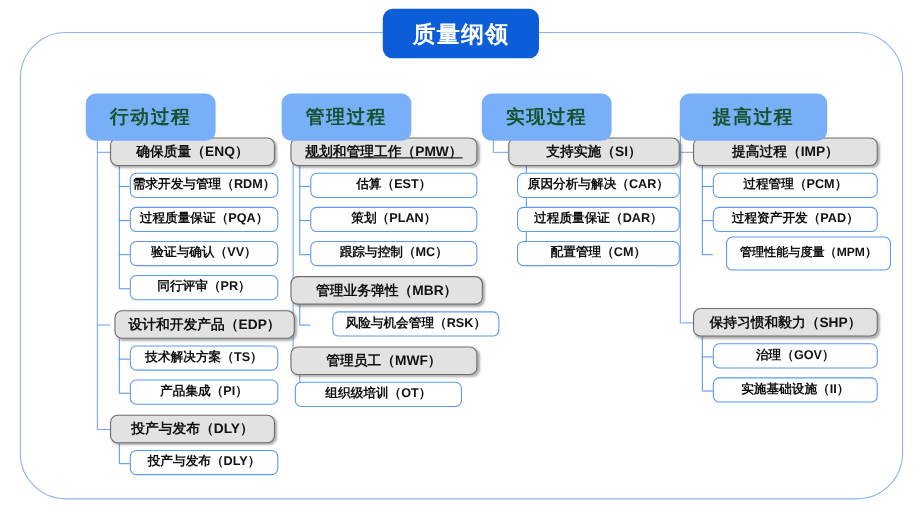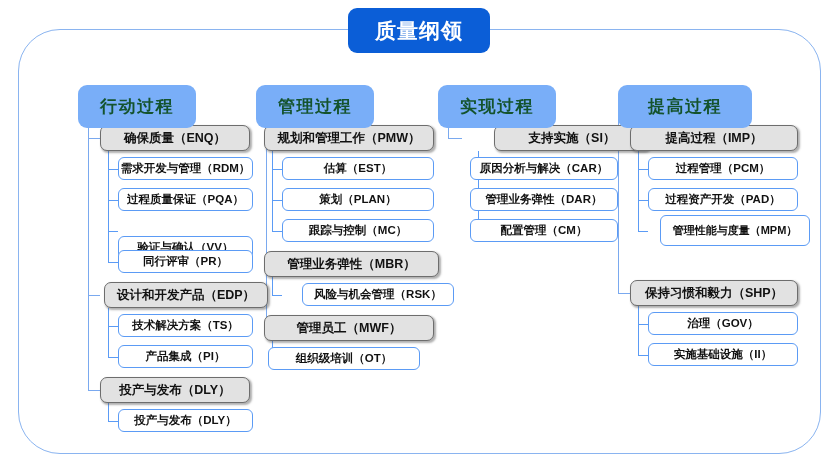--- a/index.html
+++ b/index.html
@@ -144,41 +144,41 @@
         <div class="col-header" style="left: 8px; width: 118px;">行动过程</div>
         <div class="col-spine" style="left: 18px; top: 43px; height: 282px;"></div>
         <div class="col-stub" style="left: 18px; top: 73px; width: 12px;"></div>
         <div class="group-box" style="left: 30px; top: 60px; width: 150px;">确保质量（ENQ）</div>
         <div class="grp-spine" style="left: 38px; top: 86px; height: 111px;"></div>
         <div class="grp-stub" style="left: 38px; top: 104px; width: 10px;"></div>
         <div class="leaf-box" style="left: 48px; top: 92px; width: 135px;">需求开发与管理（RDM）</div>
         <div class="grp-stub" style="left: 38px; top: 135px; width: 10px;"></div>
         <div class="leaf-box" style="left: 48px; top: 123px; width: 135px;">过程质量保证（PQA）</div>
         <div class="grp-stub" style="left: 38px; top: 166px; width: 10px;"></div>
-        <div class="leaf-box" style="left: 48px; top: 154px; width: 135px; margin-top: 17px;">验证与确认（VV）</div>
+        <div class="leaf-box" style="left: 48px; top: 154px; width: 135px;">验证与确认（VV）</div>
         <div class="grp-stub" style="left: 38px; top: 197px; width: 10px;"></div>
         <div class="leaf-box" style="left: 48px; top: 185px; width: 135px;">同行评审（PR）</div>
         <div class="col-stub" style="left: 18px; top: 230px; width: 12px;"></div>
         <div class="group-box" style="left: 34px; top: 217px; width: 164px;">设计和开发产品（EDP）</div>
         <div class="grp-spine" style="left: 38px; top: 243px; height: 49px;"></div>
         <div class="grp-stub" style="left: 38px; top: 261px; width: 10px;"></div>
         <div class="leaf-box" style="left: 48px; top: 249px; width: 135px;">技术解决方案（TS）</div>
         <div class="grp-stub" style="left: 38px; top: 292px; width: 10px;"></div>
         <div class="leaf-box" style="left: 48px; top: 280px; width: 135px;">产品集成（PI）</div>
         <div class="col-stub" style="left: 18px; top: 325px; width: 12px;"></div>
         <div class="group-box" style="left: 30px; top: 312px; width: 150px;">投产与发布（DLY）</div>
         <div class="grp-spine" style="left: 38px; top: 338px; height: 18px;"></div>
         <div class="grp-stub" style="left: 38px; top: 356px; width: 10px;"></div>
         <div class="leaf-box" style="left: 48px; top: 344px; width: 135px;">投产与发布（DLY）</div>
       </div>
       <div class="column" style="left: 248px;">
         <div class="col-header" style="left: 8px; width: 118px;">管理过程</div>
         <div class="col-spine" style="left: 18px; top: 43px; height: 220px;"></div>
         <div class="col-stub" style="left: 18px; top: 73px;"></div>
-        <div class="group-box" style="left: 16px; top: 60px; width: 170px;">规划和管理工作（PMW）</div>
+        <div class="group-box" style="left: 16px; top: 60px; width: 170px; text-decoration: underline;">规划和管理工作（PMW）</div>
         <div class="grp-spine" style="left: 24px; top: 86px; height: 80px;"></div>
         <div class="grp-stub" style="left: 24px; top: 104px; width: 10px;"></div>
         <div class="leaf-box" style="left: 34px; top: 92px; width: 152px;">估算（EST）</div>
         <div class="grp-stub" style="left: 24px; top: 135px; width: 10px;"></div>
         <div class="leaf-box" style="left: 34px; top: 123px; width: 152px;">策划（PLAN）</div>
         <div class="grp-stub" style="left: 24px; top: 166px; width: 10px;"></div>
         <div class="leaf-box" style="left: 34px; top: 154px; width: 152px;">跟踪与控制（MC）</div>
         <div class="col-stub" style="left: 18px; top: 199px;"></div>
         <div class="group-box" style="left: 16px; top: 186px; width: 175px;">管理业务弹性（MBR）</div>
         <div class="grp-spine" style="left: 24px; top: 212px; height: 18px;"></div>
@@ -187,26 +187,26 @@
         <div class="col-stub" style="left: 18px; top: 263px;"></div>
         <div class="group-box" style="left: 16px; top: 250px; width: 170px;">管理员工（MWF）</div>
         <div class="grp-spine" style="left: 24px; top: 276px; height: 18px;"></div>
         <div class="grp-stub" style="left: 24px; top: 294px; width: 10px;"></div>
         <div class="leaf-box" style="left: 20px; top: 282px; width: 152px;">组织级培训（OT）</div>
       </div>
       <div class="column" style="left: 430px;">
         <div class="col-header" style="left: 8px; width: 118px;">实现过程</div>
         <div class="col-spine" style="left: 18px; top: 43px; height: 30px;"></div>
         <div class="col-stub" style="left: 18px; top: 73px; width: 14px;"></div>
-        <div class="group-box" style="left: 32px; top: 60px; width: 156px; margin-left: 32px;">支持实施（SI）</div>
+        <div class="group-box" style="left: 32px; top: 60px; width: 156px;">支持实施（SI）</div>
         <div class="grp-spine" style="left: 48px; top: 86px; height: 80px;"></div>
         <div class="grp-stub" style="left: 48px; top: 104px;"></div>
         <div class="leaf-box" style="left: 40px; top: 92px; width: 148px;">原因分析与解决（CAR）</div>
         <div class="grp-stub" style="left: 48px; top: 135px;"></div>
-        <div class="leaf-box" style="left: 40px; top: 123px; width: 148px;">管理业务弹性（DAR）</div>
+        <div class="leaf-box" style="left: 40px; top: 123px; width: 148px;">过程质量保证（DAR）</div>
         <div class="grp-stub" style="left: 48px; top: 166px;"></div>
         <div class="leaf-box" style="left: 40px; top: 154px; width: 148px;">配置管理（CM）</div>
       </div>
       <div class="column" style="left: 600px;">
         <div class="col-header" style="left: 18px; width: 134px;">提高过程</div>
         <div class="col-spine" style="left: 18px; top: 43px; height: 185px;"></div>
         <div class="col-stub" style="left: 18px; top: 73px; width: 12px;"></div>
         <div class="group-box" style="left: 30px; top: 60px; width: 168px;">提高过程（IMP）</div>
         <div class="grp-spine" style="left: 38px; top: 86px; height: 80px;"></div>
         <div class="grp-stub" style="left: 38px; top: 104px; width: 10px;"></div>

